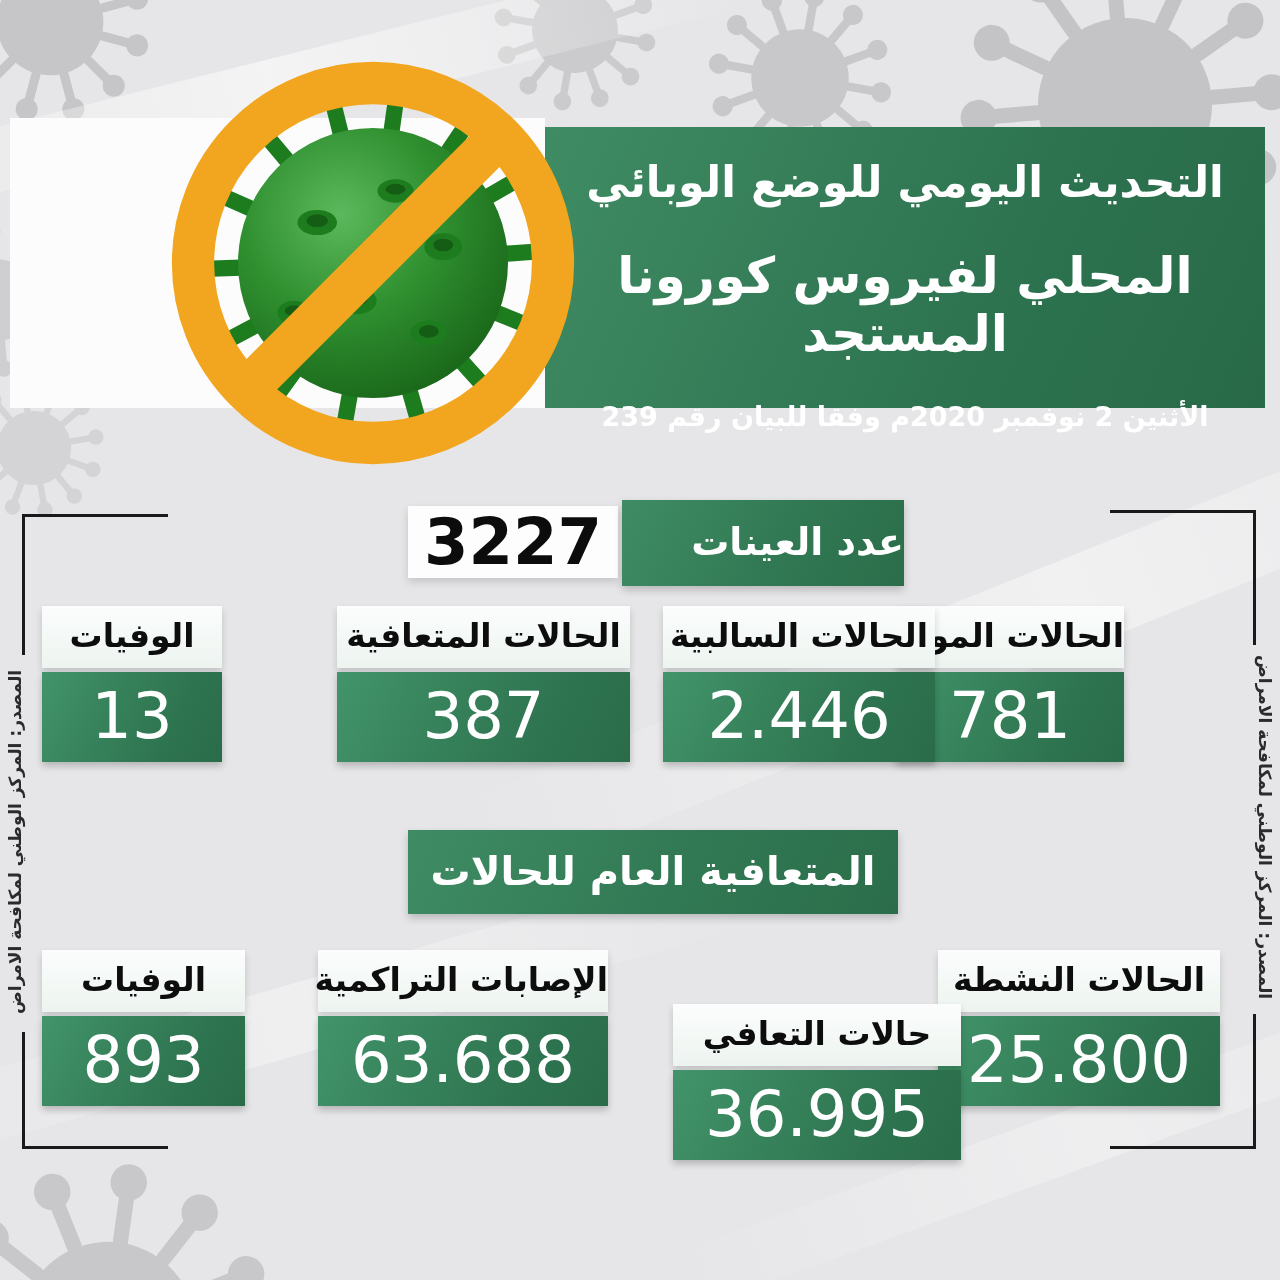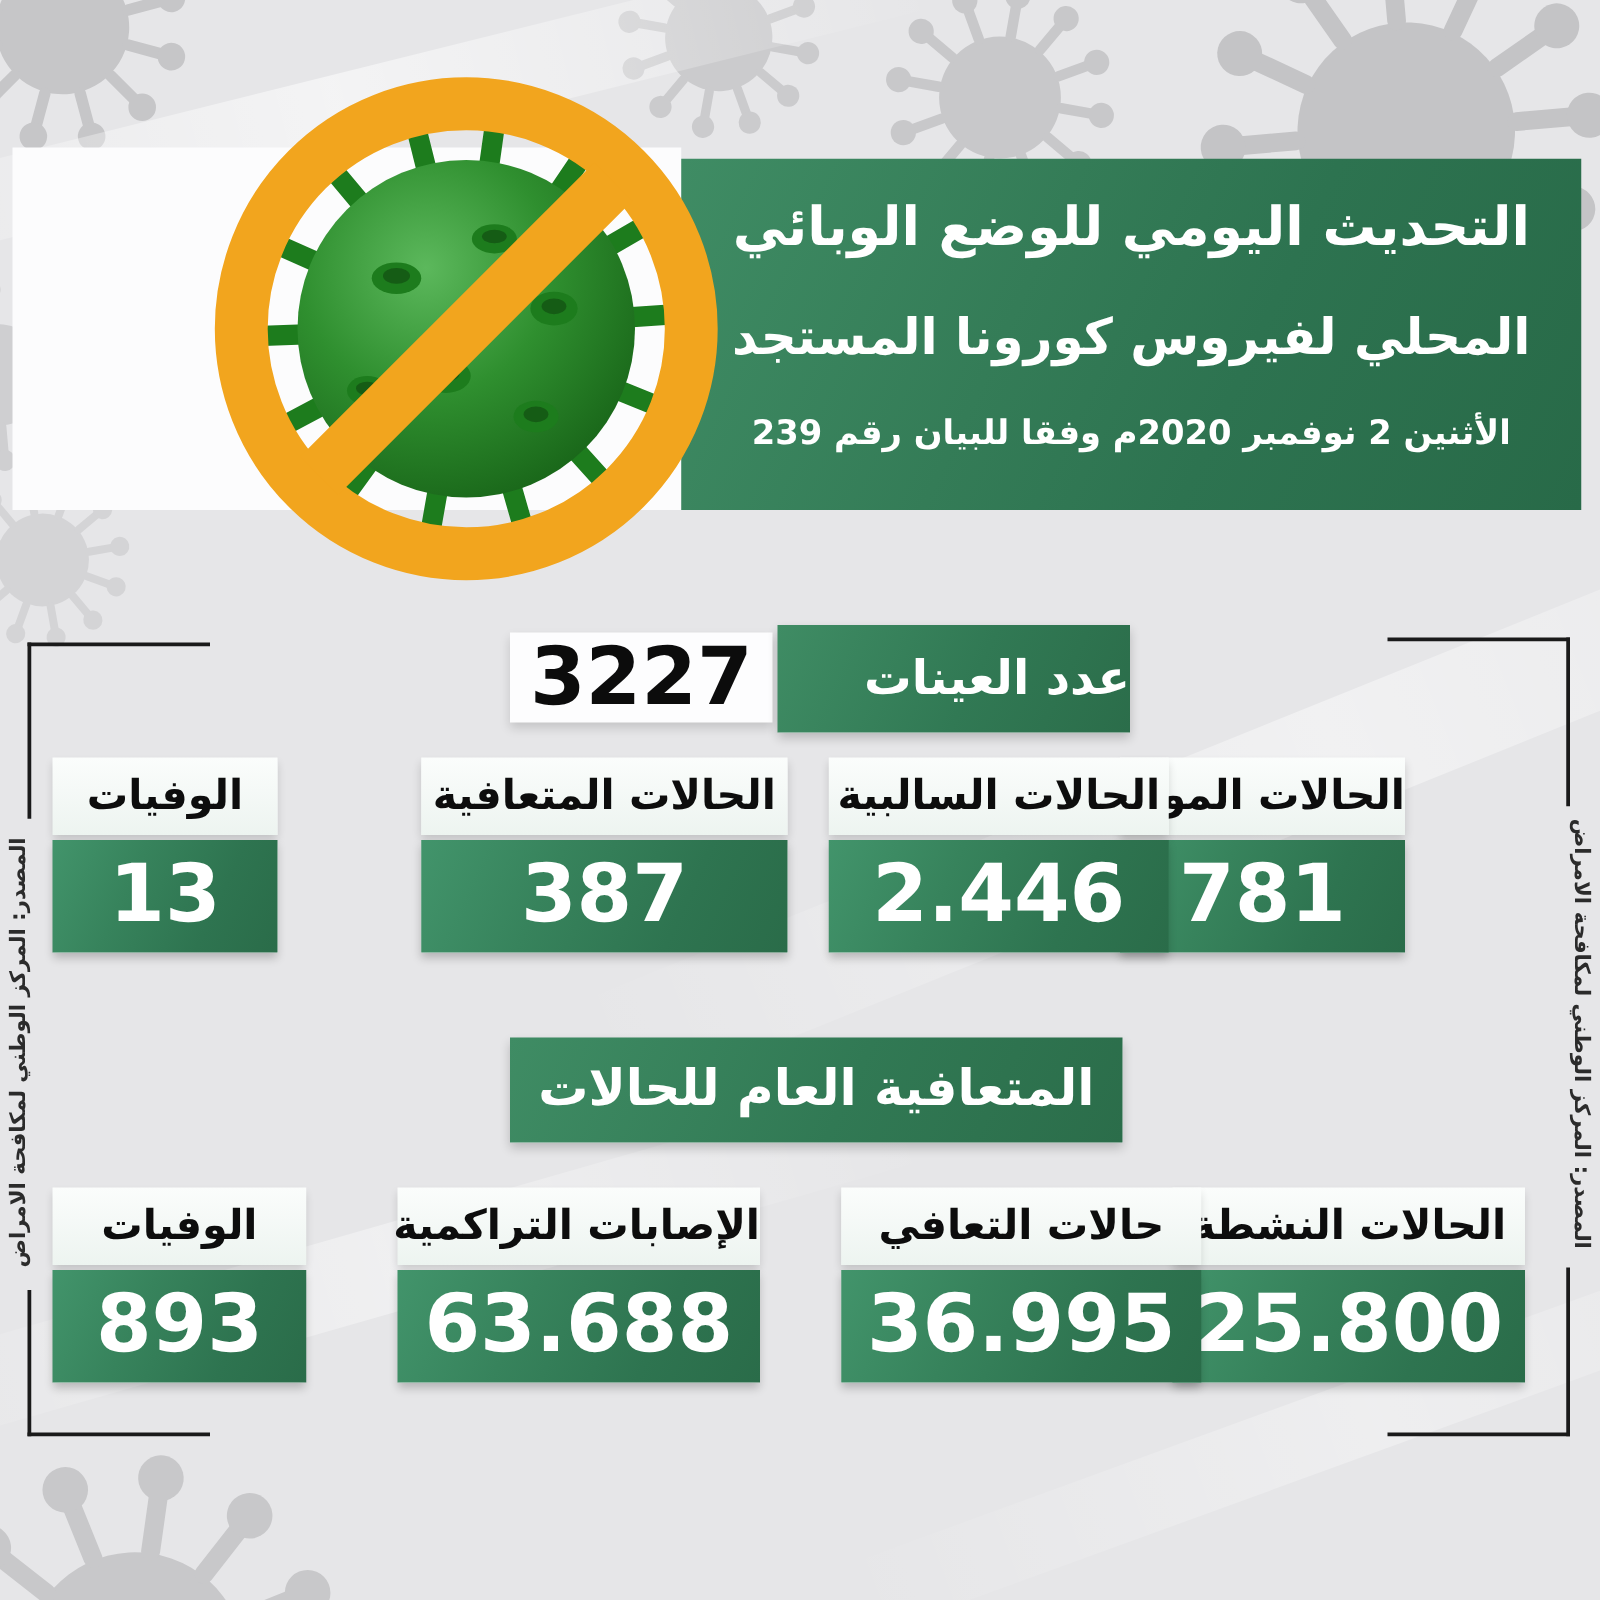--- a/index.html
+++ b/index.html
@@ -13,21 +13,21 @@
   .streak.s2{left:420px;top:560px;width:1300px;height:90px;transform:rotate(-22deg);opacity:.8;}
   .streak.s3{left:-140px;top:980px;width:900px;height:70px;transform:rotate(-16deg);opacity:.7;}
   .streak.s4{left:650px;top:1100px;width:900px;height:60px;transform:rotate(-20deg);opacity:.6;}
 
   .white-band{position:absolute;left:10px;top:118px;width:535px;height:290px;
     background:#fcfcfd;z-index:2;}
   .green-banner{position:absolute;left:545px;top:127px;width:720px;height:281px;z-index:2;
     background:linear-gradient(115deg,#3f8c64 0%,#347c57 38%,#2d7350 62%,#286a48 100%);
     color:#fff;text-align:center;direction:rtl;}
   .green-banner .t1{margin-top:30px;font-size:43px;font-weight:bold;}
-  .green-banner .t2{margin-top:40px;font-size:40px;font-weight:bold;}
+  .green-banner .t2{margin-top:40px;font-size:50px;font-weight:bold;}
   .green-banner .dt{margin-top:38px;font-size:27px;font-weight:bold;}
 
   .novirus{position:absolute;left:148px;top:38px;width:450px;height:450px;z-index:4;}
 
   .samples-value{position:absolute;left:408px;top:506px;width:210px;height:72px;z-index:2;
     background:#fdfdfe;box-shadow:0 4px 8px rgba(0,0,0,.15);
     color:#0c0c0c;font-size:64px;font-weight:bold;text-align:center;line-height:72px;}
   .samples-label{position:absolute;left:622px;top:500px;width:282px;height:86px;z-index:2;
     background:linear-gradient(115deg,#3f8c64,#317954 55%,#2b6d4a);
     box-shadow:0 4px 8px rgba(0,0,0,.2);
@@ -39,21 +39,21 @@
     color:#fff;font-size:40px;font-weight:bold;text-align:center;line-height:82px;direction:rtl;}
 
   .card{position:absolute;z-index:2;}
   .card .label{background:linear-gradient(180deg,#fbfdfc,#edf4f0);
     box-shadow:0 4px 7px rgba(0,0,0,.16);
     color:#0d0d0d;font-size:33px;font-weight:bold;text-align:center;
     height:62px;line-height:60px;direction:rtl;white-space:nowrap;}
   .card .value{margin-top:4px;height:90px;line-height:88px;
     background:linear-gradient(115deg,#42946b 0%,#37835c 35%,#2e7450 70%,#2a6c49 100%);
     box-shadow:0 4px 7px rgba(0,0,0,.22);
-    color:#fff;font-size:64px;font-weight:bold;text-align:center;}
+    color:#fff;font-size:64px;font-weight:normal;text-align:center;}
 
   .bracket{position:absolute;z-index:1;}
   .bl-top{left:22px;top:514px;width:143px;height:138px;
     border-left:3px solid #1a1a1a;border-top:3px solid #1a1a1a;}
   .bl-bot{left:22px;top:1032px;width:143px;height:114px;
     border-left:3px solid #1a1a1a;border-bottom:3px solid #1a1a1a;}
   .br-top{left:1110px;top:510px;width:143px;height:132px;
     border-right:3px solid #1a1a1a;border-top:3px solid #1a1a1a;}
   .br-bot{left:1110px;top:1014px;width:143px;height:132px;
     border-right:3px solid #1a1a1a;border-bottom:3px solid #1a1a1a;}
@@ -222,21 +222,21 @@
     <div class="label">الوفيات</div>
     <div class="value">13</div>
   </div>
 
   <div class="totals-banner">المتعافية العام للحالات</div>
 
   <div class="card" style="left:938px;top:950px;width:282px">
     <div class="label">الحالات النشطة</div>
     <div class="value">25.800</div>
   </div>
-  <div class="card" style="left:673px;top:950px;width:288px">
+  <div class="card" style="left:673px;top:1004px;width:288px">
     <div class="label">حالات التعافي</div>
     <div class="value">36.995</div>
   </div>
   <div class="card" style="left:318px;top:950px;width:290px">
     <div class="label">الإصابات التراكمية</div>
     <div class="value">63.688</div>
   </div>
   <div class="card" style="left:42px;top:950px;width:203px">
     <div class="label">الوفيات</div>
     <div class="value">893</div>

